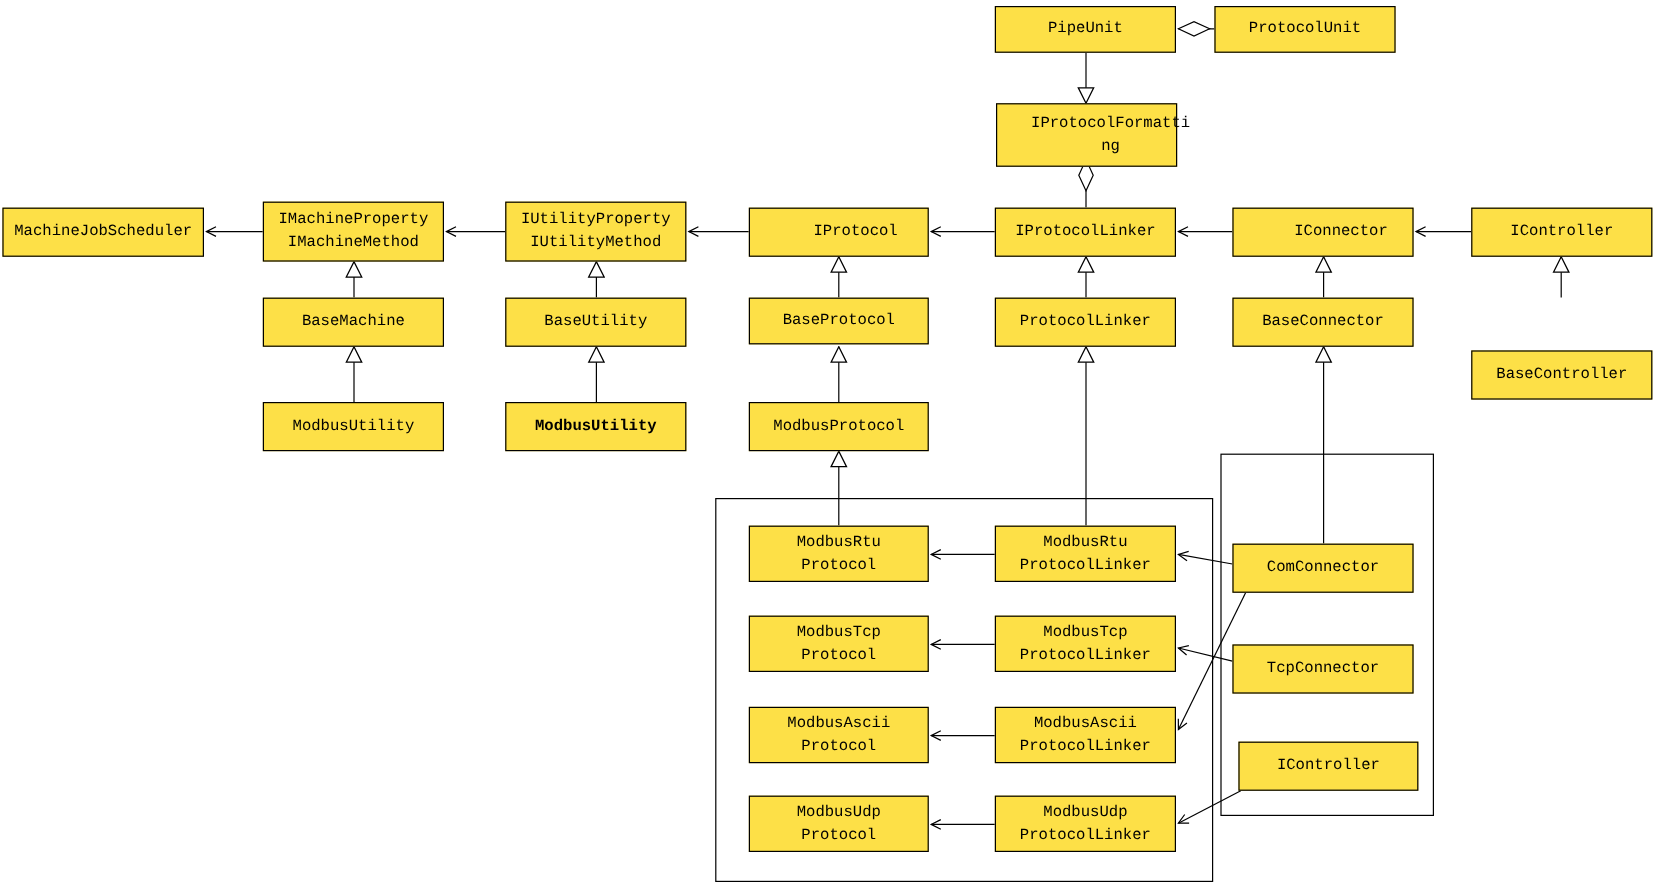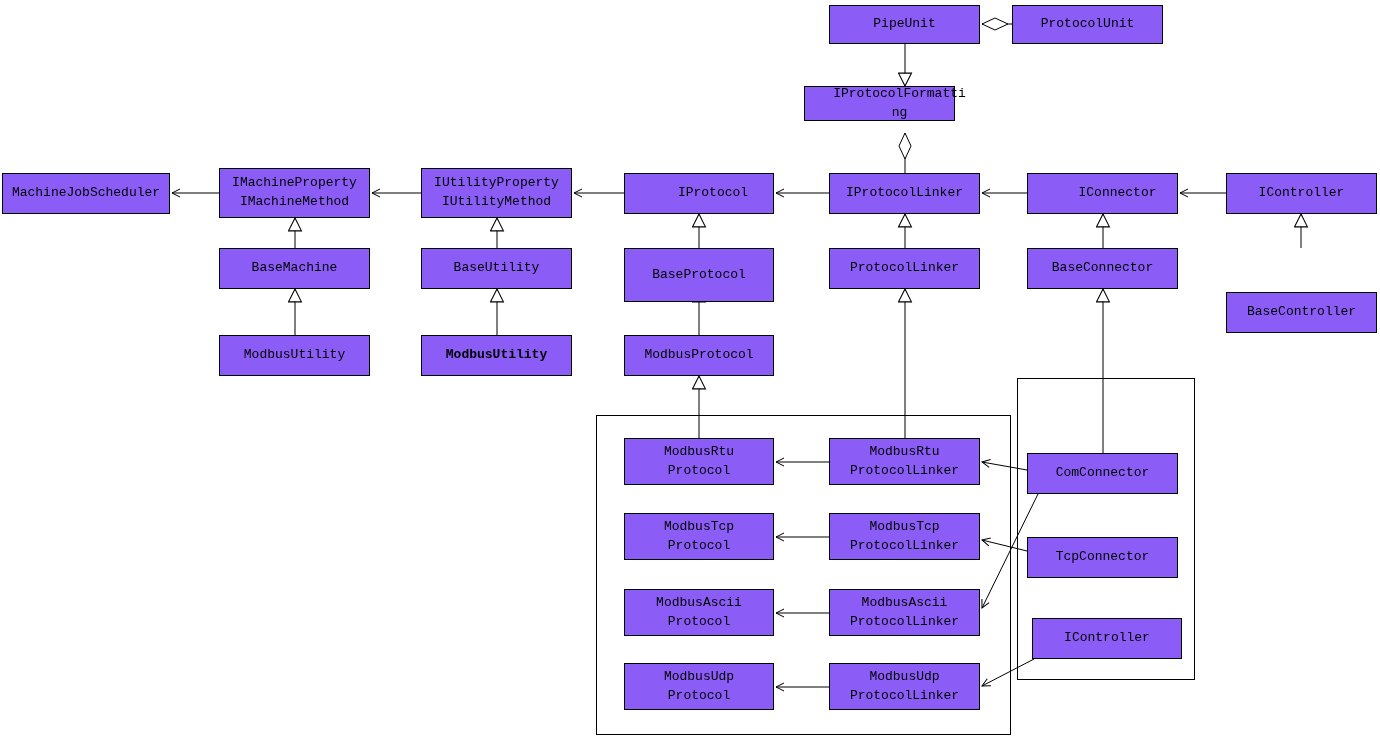--- a/index.html
+++ b/index.html
@@ -21,21 +21,21 @@
   .edges {
     position: absolute;
     left: 0;
     top: 0;
     z-index: 1;
   }
   .edges line { stroke: #000; stroke-width: 1; }
   .node {
     position: absolute;
     border: 1px solid #000;
-    background: #8b5cf6;
+    background: #fde047;
     color: #000;
     display: flex;
     align-items: center;
     justify-content: center;
     text-align: center;
     font-size: 13px;
     line-height: 1.45;
     white-space: pre-line;
     z-index: 2;
   }
@@ -83,34 +83,34 @@
       <line x1="829" y1="687" x2="776" y2="687" marker-end="url(#m-vee)"></line>
       <line x1="1027" y1="470" x2="982" y2="462" marker-end="url(#m-vee)"></line>
       <line x1="1038" y1="494" x2="982" y2="608" marker-end="url(#m-vee)"></line>
       <line x1="1027" y1="551" x2="982" y2="540" marker-end="url(#m-vee)"></line>
       <line x1="1034" y1="659" x2="982" y2="686" marker-end="url(#m-vee)"></line>
     </svg>
 <div class="group" style="left: 596px; top: 415px; width: 415px; height: 320px;"></div>
     <div class="group" style="left: 1017px; top: 378px; width: 178px; height: 302px;"></div>
     <div class="node" style="left: 829px; top: 5px; width: 151px; height: 39px;">PipeUnit</div>
     <div class="node" style="left: 1012px; top: 5px; width: 151px; height: 39px;">ProtocolUnit</div>
-    <div class="node" style="left: 804px; top: 86px; width: 151px; height: 35px; padding-left: 40px;">IProtocolFormatti
+    <div class="node" style="left: 830px; top: 86px; width: 151px; height: 53px; padding-left: 40px;">IProtocolFormatti
 ng</div>
     <div class="node" style="left: 2px; top: 173px; width: 168px; height: 41px;">MachineJobScheduler</div>
     <div class="node" style="left: 219px; top: 168px; width: 151px; height: 50px;">IMachineProperty
 IMachineMethod</div>
     <div class="node" style="left: 421px; top: 168px; width: 151px; height: 50px;">IUtilityProperty
 IUtilityMethod</div>
     <div class="node" style="left: 624px; top: 173px; width: 150px; height: 41px; padding-left: 28px;">IProtocol</div>
     <div class="node" style="left: 829px; top: 173px; width: 151px; height: 41px;">IProtocolLinker</div>
     <div class="node" style="left: 1027px; top: 173px; width: 151px; height: 41px; padding-left: 30px;">IConnector</div>
     <div class="node" style="left: 1226px; top: 173px; width: 151px; height: 41px;">IController</div>
     <div class="node" style="left: 219px; top: 248px; width: 151px; height: 41px;">BaseMachine</div>
     <div class="node" style="left: 421px; top: 248px; width: 151px; height: 41px;">BaseUtility</div>
-    <div class="node" style="left: 624px; top: 248px; width: 150px; height: 54px;">BaseProtocol</div>
+    <div class="node" style="left: 624px; top: 248px; width: 150px; height: 39px;">BaseProtocol</div>
     <div class="node" style="left: 829px; top: 248px; width: 151px; height: 41px;">ProtocolLinker</div>
     <div class="node" style="left: 1027px; top: 248px; width: 151px; height: 41px;">BaseConnector</div>
     <div class="node" style="left: 1226px; top: 248px; width: 151px; height: 41px; margin-top: 44px;">BaseController</div>
     <div class="node" style="left: 219px; top: 335px; width: 151px; height: 41px;">ModbusUtility</div>
     <div class="node" style="left: 421px; top: 335px; width: 151px; height: 41px; font-weight: bold;">ModbusUtility</div>
     <div class="node" style="left: 624px; top: 335px; width: 150px; height: 41px;">ModbusProtocol</div>
     <div class="node" style="left: 624px; top: 438px; width: 150px; height: 47px;">ModbusRtu
 Protocol</div>
     <div class="node" style="left: 624px; top: 513px; width: 150px; height: 47px;">ModbusTcp
 Protocol</div>

